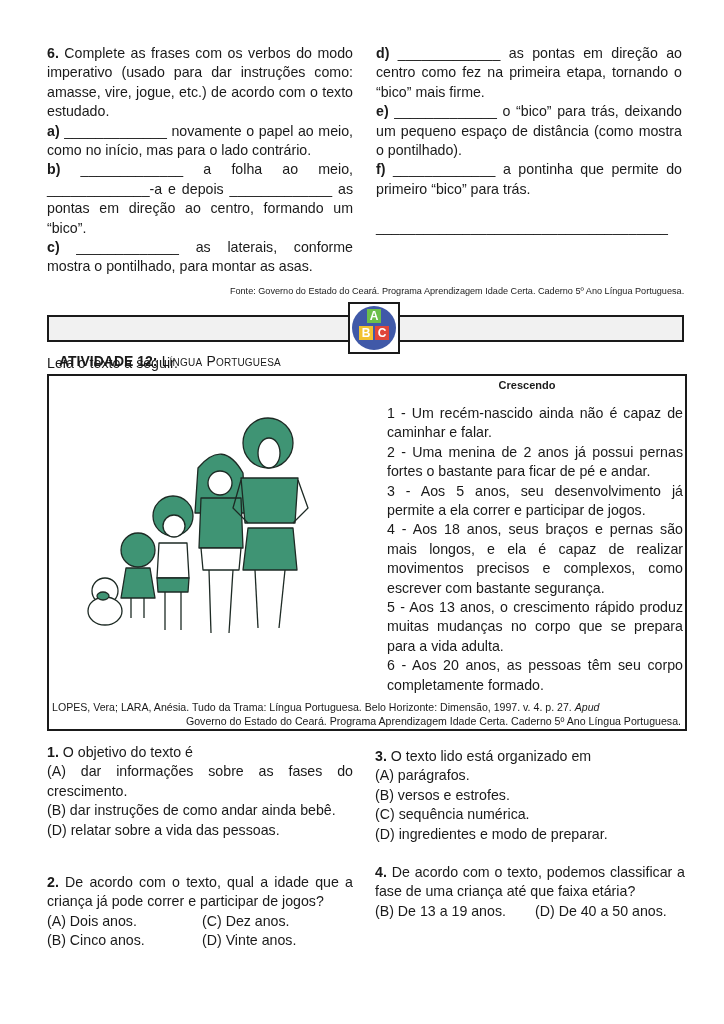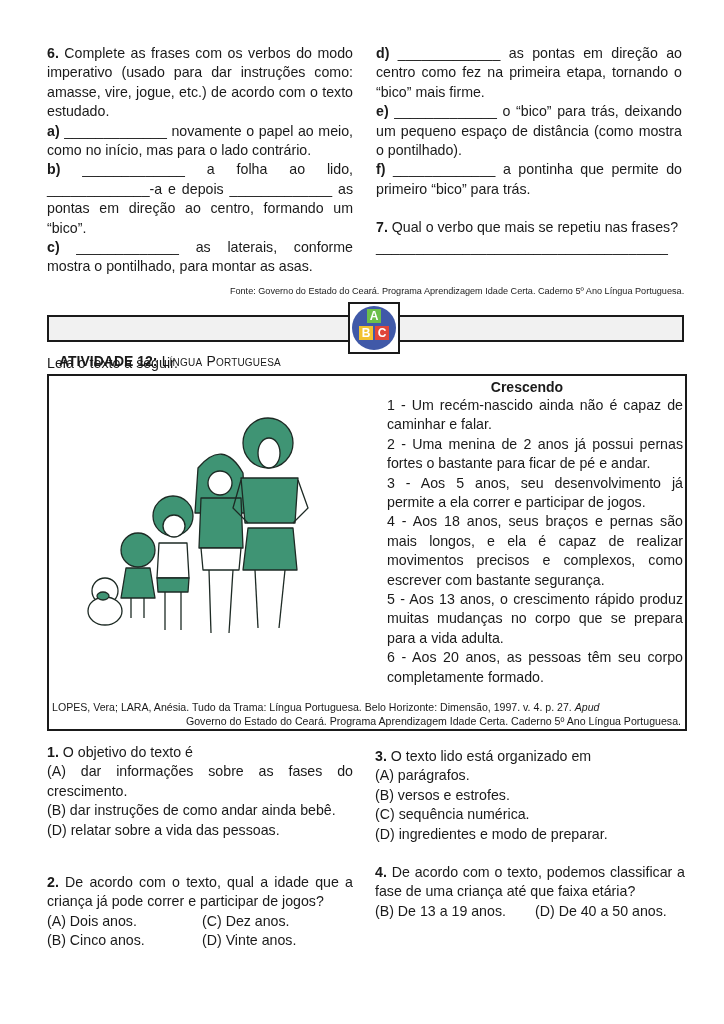--- a/index.html
+++ b/index.html
@@ -17,50 +17,49 @@
   .act-bar { position: absolute; left: 47px; top: 315px; width: 637px; height: 27px; border: 2px solid #1a1a1a; background: #f1f1f1; }
   .act-title { position: absolute; left: 10px; top: 4px; font-size: 14px; font-weight: bold; white-space: nowrap; margin-top: 32px; }
   .act-title .sub { font-weight: normal; font-variant: small-caps; letter-spacing: 0.2px; }
   .abc-frame { position: absolute; left: 348px; top: 302px; width: 52px; height: 52px; border: 2px solid #1a1a1a; background: #ffffff; }
   .abc-circle { position: absolute; left: 2px; top: 2px; width: 44px; height: 44px; border-radius: 50%; background: #4059a8; }
   .blk { position: absolute; width: 14px; height: 14px; color: #fff; font-weight: bold; font-size: 12px; line-height: 14px; text-align: center; }
 
   .leia { position: absolute; left: 47px; top: 355px; font-size: 14.2px; }
 
   .textbox { position: absolute; left: 47px; top: 374px; width: 640px; height: 357px; border: 2px solid #1a1a1a; }
-  .tb-title { position: absolute; left: 338px; width: 280px; top: 3px; text-align: center; font-weight: bold; font-size: 14px; }
-  .tb-text { position: absolute; left: 338px; top: 20px; width: 296px; font-size: 14.2px; line-height: 19.4px; }
+  .tb-title { position: absolute; left: 338px; width: 280px; top: 3px; text-align: center; font-weight: bold; font-size: 11px; }
+  .tb-text { position: absolute; left: 338px; top: 28px; width: 296px; font-size: 14.2px; line-height: 19.4px; }
   .tb-text p { text-align: justify; }
   .illus { position: absolute; left: 34px; top: 22px; width: 270px; height: 250px; }
   .ref1 { position: absolute; left: 3px; top: 325px; font-size: 10.6px; white-space: nowrap; }
   .ref2 { position: absolute; right: 4px; top: 339px; font-size: 10.6px; white-space: nowrap; }
 
   .q-col { position: absolute; font-size: 14.2px; line-height: 19.4px; }
   .opt-row { display: flex; }
   .opt-row span:first-child { width: 155px; }
   .q3 .opt-row span:first-child { width: 160px; }
 </style>
 </head>
 <body>
 
 <div class="col" style="left:47px; top:44px; width:306px;">
   <p><b>6.</b><span> Complete as frases com os verbos do modo imperativo (usado para dar instruções como: amasse, vire, jogue, etc.) de acordo com o texto estudado.</span></p>
   <p><b>a)</b><span> _____________ novamente o papel ao meio, como no início, mas para o lado contrário.</span></p>
-  <p class="jl"><b>b)</b><span> _____________ a folha ao lido,</span></p>
+  <p class="jl"><b>b)</b><span> _____________ a folha ao meio,</span></p>
   <p>_____________-a e depois _____________ as pontas em direção ao centro, formando um “bico”.</p>
   <p class="jl"><b>c)</b><span> _____________ as laterais, conforme</span></p>
   <p>mostra o pontilhado, para montar as asas.</p>
 </div>
 
 <div class="col" style="left:376px; top:44px; width:306px;">
   <p><b>d)</b><span> _____________ as pontas em direção ao centro como fez na primeira etapa, tornando o “bico” mais firme.</span></p>
   <p><b>e)</b><span> _____________ o “bico” para trás, deixando um pequeno espaço de distância (como mostra o pontilhado).</span></p>
   <p><b>f)</b><span> _____________ a pontinha que permite do primeiro “bico” para trás.</span></p>
   <div class="gap"></div>
-  <p><b>7.</b><span> Qual o verbo que mais se repetiu nas frases?</span></p>
   <p>_____________________________________</p>
 </div>
 
 <div class="fonte">Fonte: Governo do Estado do Ceará. Programa Aprendizagem Idade Certa. Caderno 5º Ano Língua Portuguesa.</div>
 
 <div class="act-bar">
   <div class="act-title"><span>ATIVIDADE 12:</span><span class="sub"> Língua Portuguesa</span></div>
 </div>
 <div class="abc-frame">
   <div class="abc-circle">

